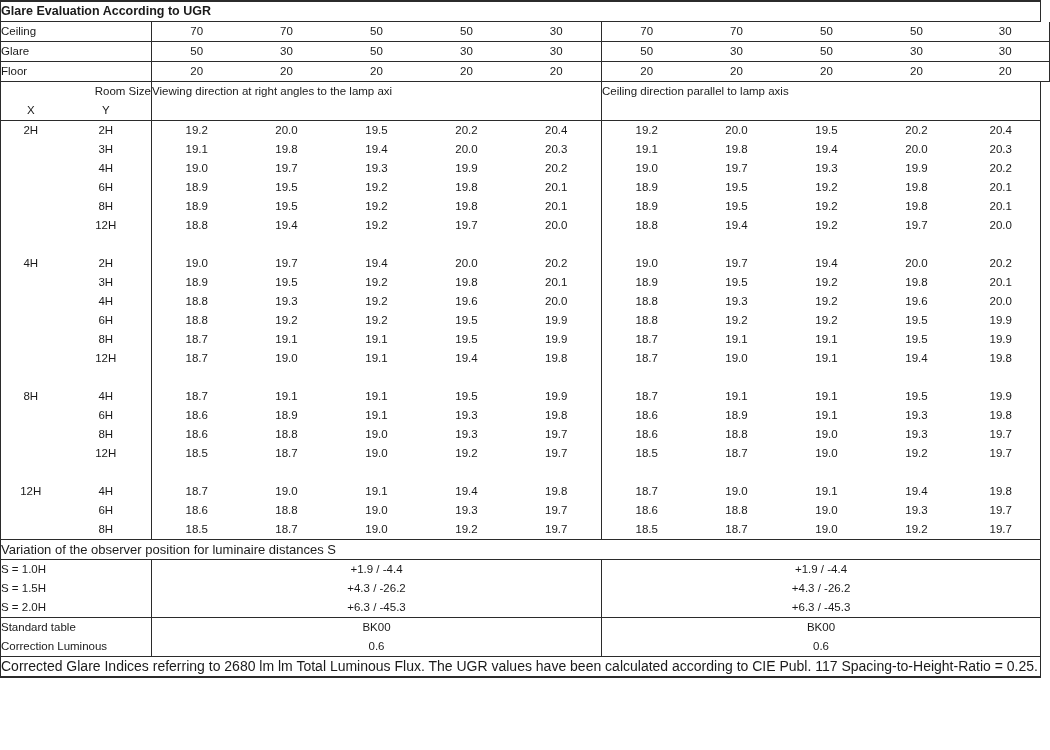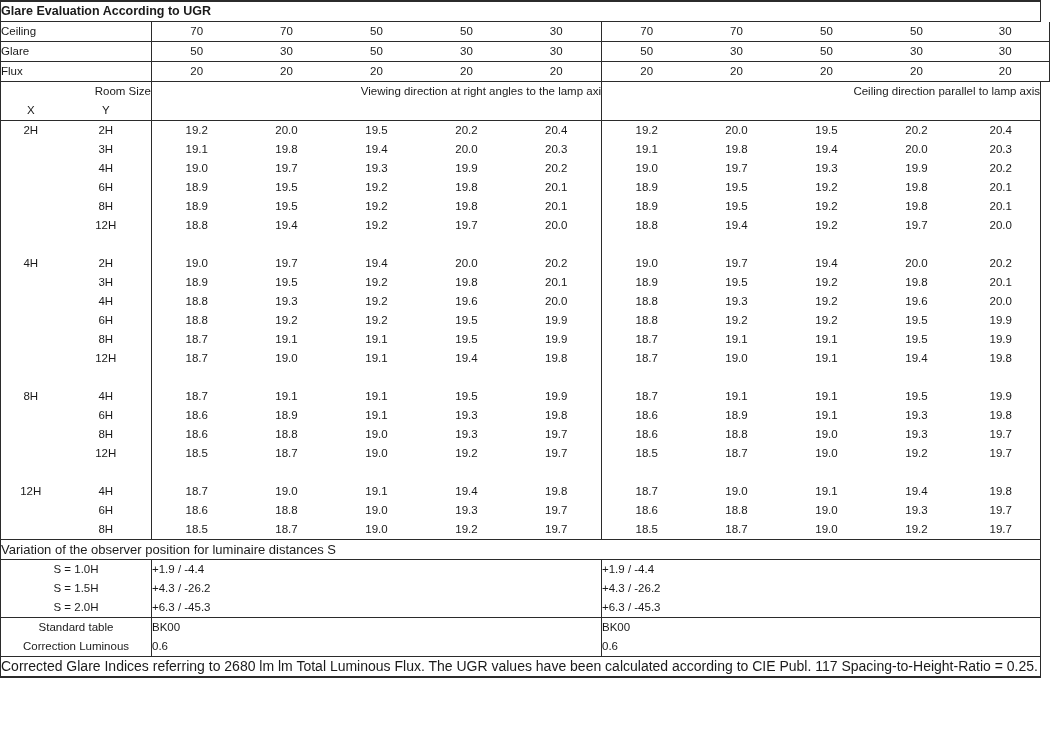--- a/index.html
+++ b/index.html
@@ -45,21 +45,21 @@
   }
   .lbl {
     padding-left: 6px;
     text-align: left;
     margin-left: 32px;
   }
   .num {
     text-align: center;
   }
   .hdr-span {
-    text-align: right;
+    text-align: left;
     height: 20px;
     line-height: 20px;
   }
   .roomsize-label {
     text-align: right;
     height: 20px;
     line-height: 20px;
   }
   .xy {
     text-align: center;
@@ -77,23 +77,23 @@
     font-size: 14px;
     height: 24px;
     line-height: 24px;
     white-space: nowrap;
   }
   .varrow-label {
     padding-left: 6px;
     font-size: 13px;
   }
   .sval {
+    text-align: center;
   }
   .slabel {
-    text-align: center;
   }
   .tallrow td { height: 20px; line-height: 20px; }
   .stdtable td { height: 20px; line-height: 20px; }
 </style>
 </head>
 <body>
 
 <div id="page">
   <table class="ugr">
     <colgroup>
@@ -138,21 +138,21 @@
         <td class="num bb">30</td>
         <td class="num bb">30</td>
         <td class="num bb bl">50</td>
         <td class="num bb">30</td>
         <td class="num bb">50</td>
         <td class="num bb">30</td>
         <td class="num bb br" colspan="2">30</td>
       </tr>
 
       <tr>
-        <td class="lbl bb bl" colspan="2">Flux</td>
+        <td class="lbl bb bl" colspan="2">Floor</td>
         <td class="num bb bl">20</td>
         <td class="num bb">20</td>
         <td class="num bb">20</td>
         <td class="num bb">20</td>
         <td class="num bb">20</td>
         <td class="num bb bl">20</td>
         <td class="num bb">20</td>
         <td class="num bb">20</td>
         <td class="num bb">20</td>
         <td class="num bb br" colspan="2">20</td>

